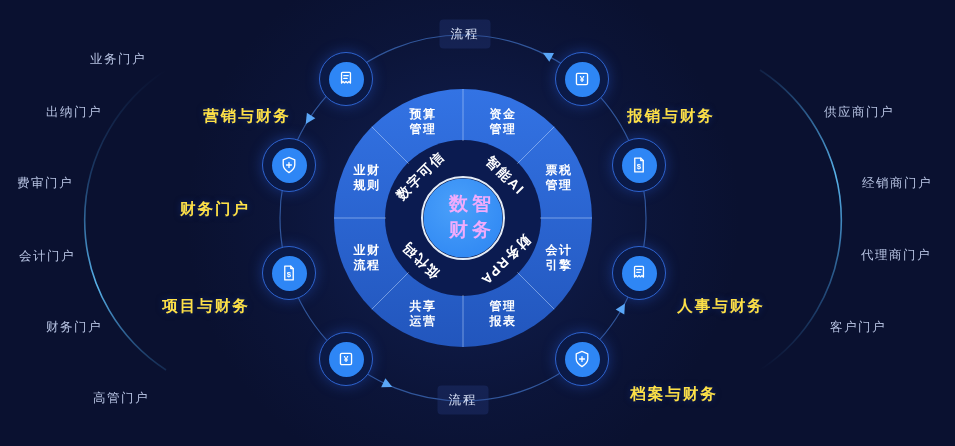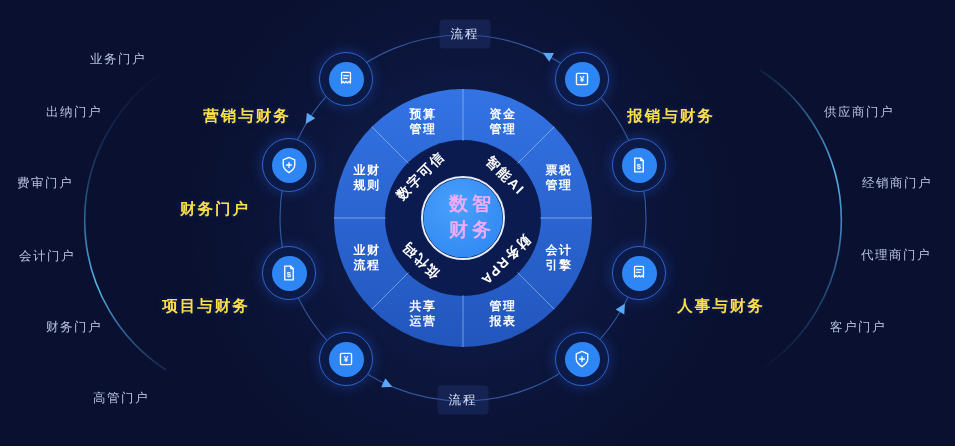--- a/index.html
+++ b/index.html
@@ -239,20 +239,21 @@
         <path d="M9 6.8 V11.2 M6.8 9 H11.2"></path>
       </svg>
     </div>
   </div>
 
   <div class="module-label" style="left:247px;top:68px;">营销与财务</div>
   <div class="module-label" style="left:215px;top:161px;">财务门户</div>
   <div class="module-label" style="left:206px;top:258px;">项目与财务</div>
   <div class="module-label" style="left:671px;top:68px;">报销与财务</div>
   <div class="module-label" style="left:721px;top:258px;">人事与财务</div>
+  <div class="module-label" style="left:674px;top:346px;">档案与财务</div>
 
   <div class="portal" style="left:118px;top:59px;">业务门户</div>
   <div class="portal" style="left:74px;top:112px;">出纳门户</div>
   <div class="portal" style="left:45px;top:183px;">费审门户</div>
   <div class="portal" style="left:47px;top:256px;">会计门户</div>
   <div class="portal" style="left:74px;top:327px;">财务门户</div>
   <div class="portal" style="left:121px;top:398px;">高管门户</div>
 
   <div class="portal" style="left:859px;top:112px;">供应商门户</div>
   <div class="portal" style="left:897px;top:183px;">经销商门户</div>

